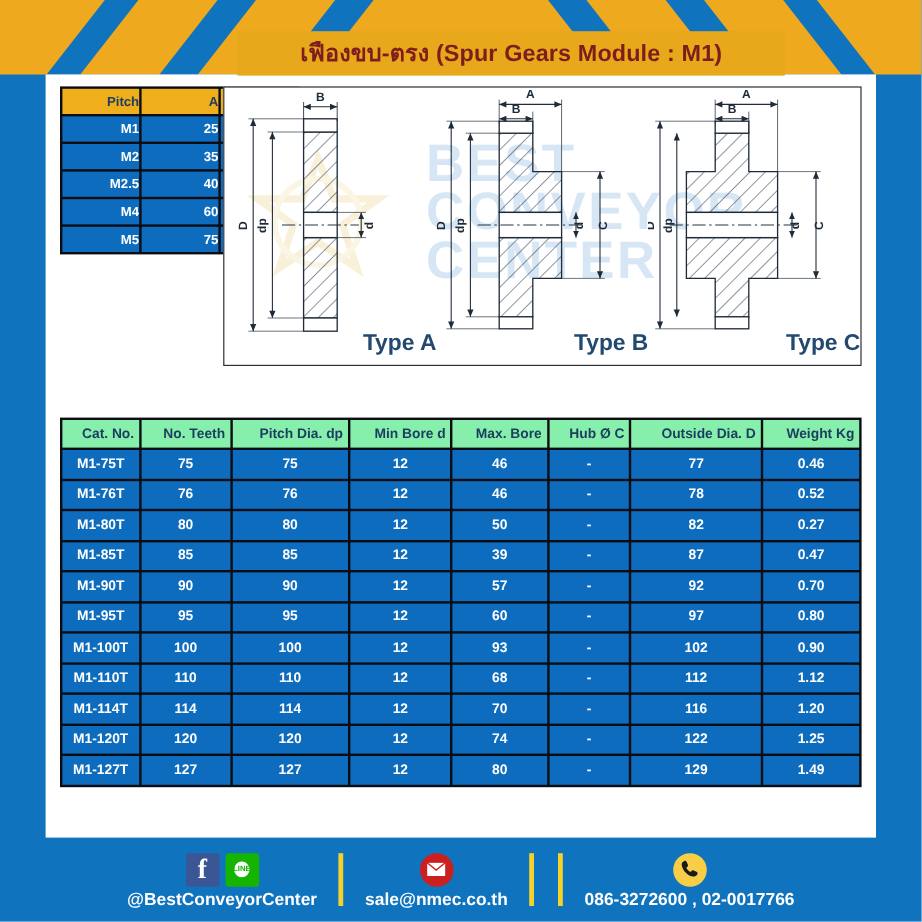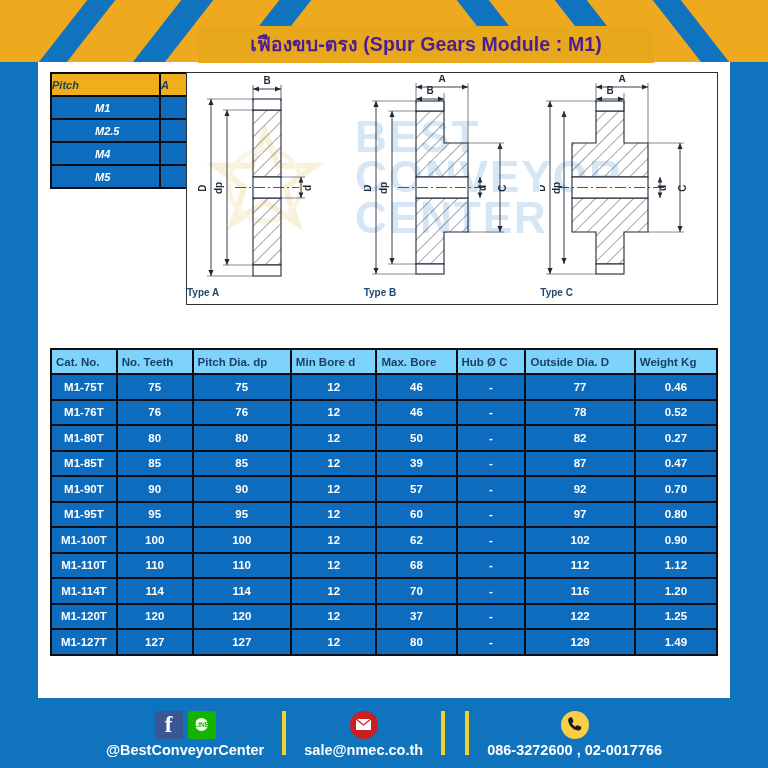--- a/index.html
+++ b/index.html
@@ -29,38 +29,38 @@
     background:#FFFFFF;
   }
 
   
   .title-bar{
     position:absolute;left:160px;top:-36px;width:456px;height:37px;
     background:#E8A81C;
     display:flex;align-items:center;justify-content:center;
   }
   .title-bar span{
-    color:#4c1d95;font-size:19.5px;font-weight:bold;letter-spacing:.1px;
+    color:#7f1d1d;font-size:19.5px;font-weight:bold;letter-spacing:.1px;
     white-space:nowrap;
   }
 
   
   .top-wrap{position:absolute;left:12px;top:10px;width:668px;height:232px;}
 
   
   table.pitch{
     position:absolute;left:0;top:0;border-collapse:separate;border-spacing:2px;
     background:#0B0D12;
   }
   table.pitch th,table.pitch td{
-    width:64px;height:21px;text-align:left;vertical-align:middle;
-    font-size:11px;font-weight:bold;padding:0;font-style:italic;
+    width:64px;height:21px;text-align:right;vertical-align:middle;
+    font-size:11px;font-weight:bold;padding:0;
   }
   table.pitch th{background:#EFAE1B;color:#1C3D5F;}
-  table.pitch td{background:#0E6CBE;color:#FFFFFF;font-weight:bold;padding-left:43px;}
+  table.pitch td{background:#0E6CBE;color:#FFFFFF;font-weight:bold;}
 
   
   .diagrams{
     position:absolute;left:136px;top:0;right:0;height:231px;
     border:1.5px solid #2B2F36;background:#FFFFFF;overflow:hidden;
   }
   .wm{
     position:absolute;font-weight:bold;pointer-events:none;user-select:none;
     letter-spacing:2px;line-height:.92;
   }
@@ -68,34 +68,34 @@
   .wm-logo{
     position:absolute;left:18px;top:52px;width:120px;height:120px;
     opacity:.5;pointer-events:none;
   }
   .col{
     position:absolute;top:0;height:231px;width:33.33%;
     display:flex;flex-direction:column;align-items:center;justify-content:flex-start;
   }
   .col.a{left:0;} .col.b{left:33.33%;} .col.c{left:66.66%;}
   .type-label{
-    position:absolute;bottom:6px;left:0;right:0;text-align:left;
-    font-size:10px;font-weight:bold;color:#23496E;
+    position:absolute;bottom:6px;left:0;right:0;text-align:right;
+    font-size:19px;font-weight:bold;color:#23496E;
   }
   svg.dwg{position:absolute;left:0;top:2px;}
 
   
   .spec-wrap{position:absolute;left:12px;top:286px;right:12px;}
   table.spec{
     border-collapse:separate;border-spacing:2px;background:#0B0D12;
     width:100%;
   }
   table.spec th{
-    background:#7dd3fc;color:#1C3D5F;font-size:11.5px;font-weight:bold;
-    height:23px;padding:0 4px;text-align:left;white-space:nowrap;
+    background:#86efac;color:#1C3D5F;font-size:11.5px;font-weight:bold;
+    height:23px;padding:0 4px;text-align:right;white-space:nowrap;
   }
   table.spec td{
     background:#0E6CBE;color:#FFFFFF;font-size:11.5px;font-weight:bold;
     height:23.5px;padding:0;text-align:center;
   }
 
   
   .footer{
     position:absolute;left:0;bottom:0;width:768px;height:70px;
     display:flex;align-items:center;justify-content:center;
@@ -154,20 +154,25 @@
           <th>B</th>
         </tr>
       </thead>
       <tbody>
         <tr>
             <td>M1</td>
             <td>25</td>
             <td>15</td>
           </tr>
         <tr>
+            <td>M2</td>
+            <td>35</td>
+            <td>20</td>
+          </tr>
+        <tr>
             <td>M2.5</td>
             <td>40</td>
             <td>25</td>
           </tr>
         <tr>
             <td>M4</td>
             <td>60</td>
             <td>40</td>
           </tr>
         <tr>
@@ -420,21 +425,21 @@
             <td>60</td>
             <td>-</td>
             <td>97</td>
             <td>0.80</td>
           </tr>
         <tr>
             <td>M1-100T</td>
             <td>100</td>
             <td>100</td>
             <td>12</td>
-            <td>62</td>
+            <td>93</td>
             <td>-</td>
             <td>102</td>
             <td>0.90</td>
           </tr>
         <tr>
             <td>M1-110T</td>
             <td>110</td>
             <td>110</td>
             <td>12</td>
             <td>68</td>
@@ -450,21 +455,21 @@
             <td>70</td>
             <td>-</td>
             <td>116</td>
             <td>1.20</td>
           </tr>
         <tr>
             <td>M1-120T</td>
             <td>120</td>
             <td>120</td>
             <td>12</td>
-            <td>37</td>
+            <td>74</td>
             <td>-</td>
             <td>122</td>
             <td>1.25</td>
           </tr>
         <tr>
             <td>M1-127T</td>
             <td>127</td>
             <td>127</td>
             <td>12</td>
             <td>80</td>

